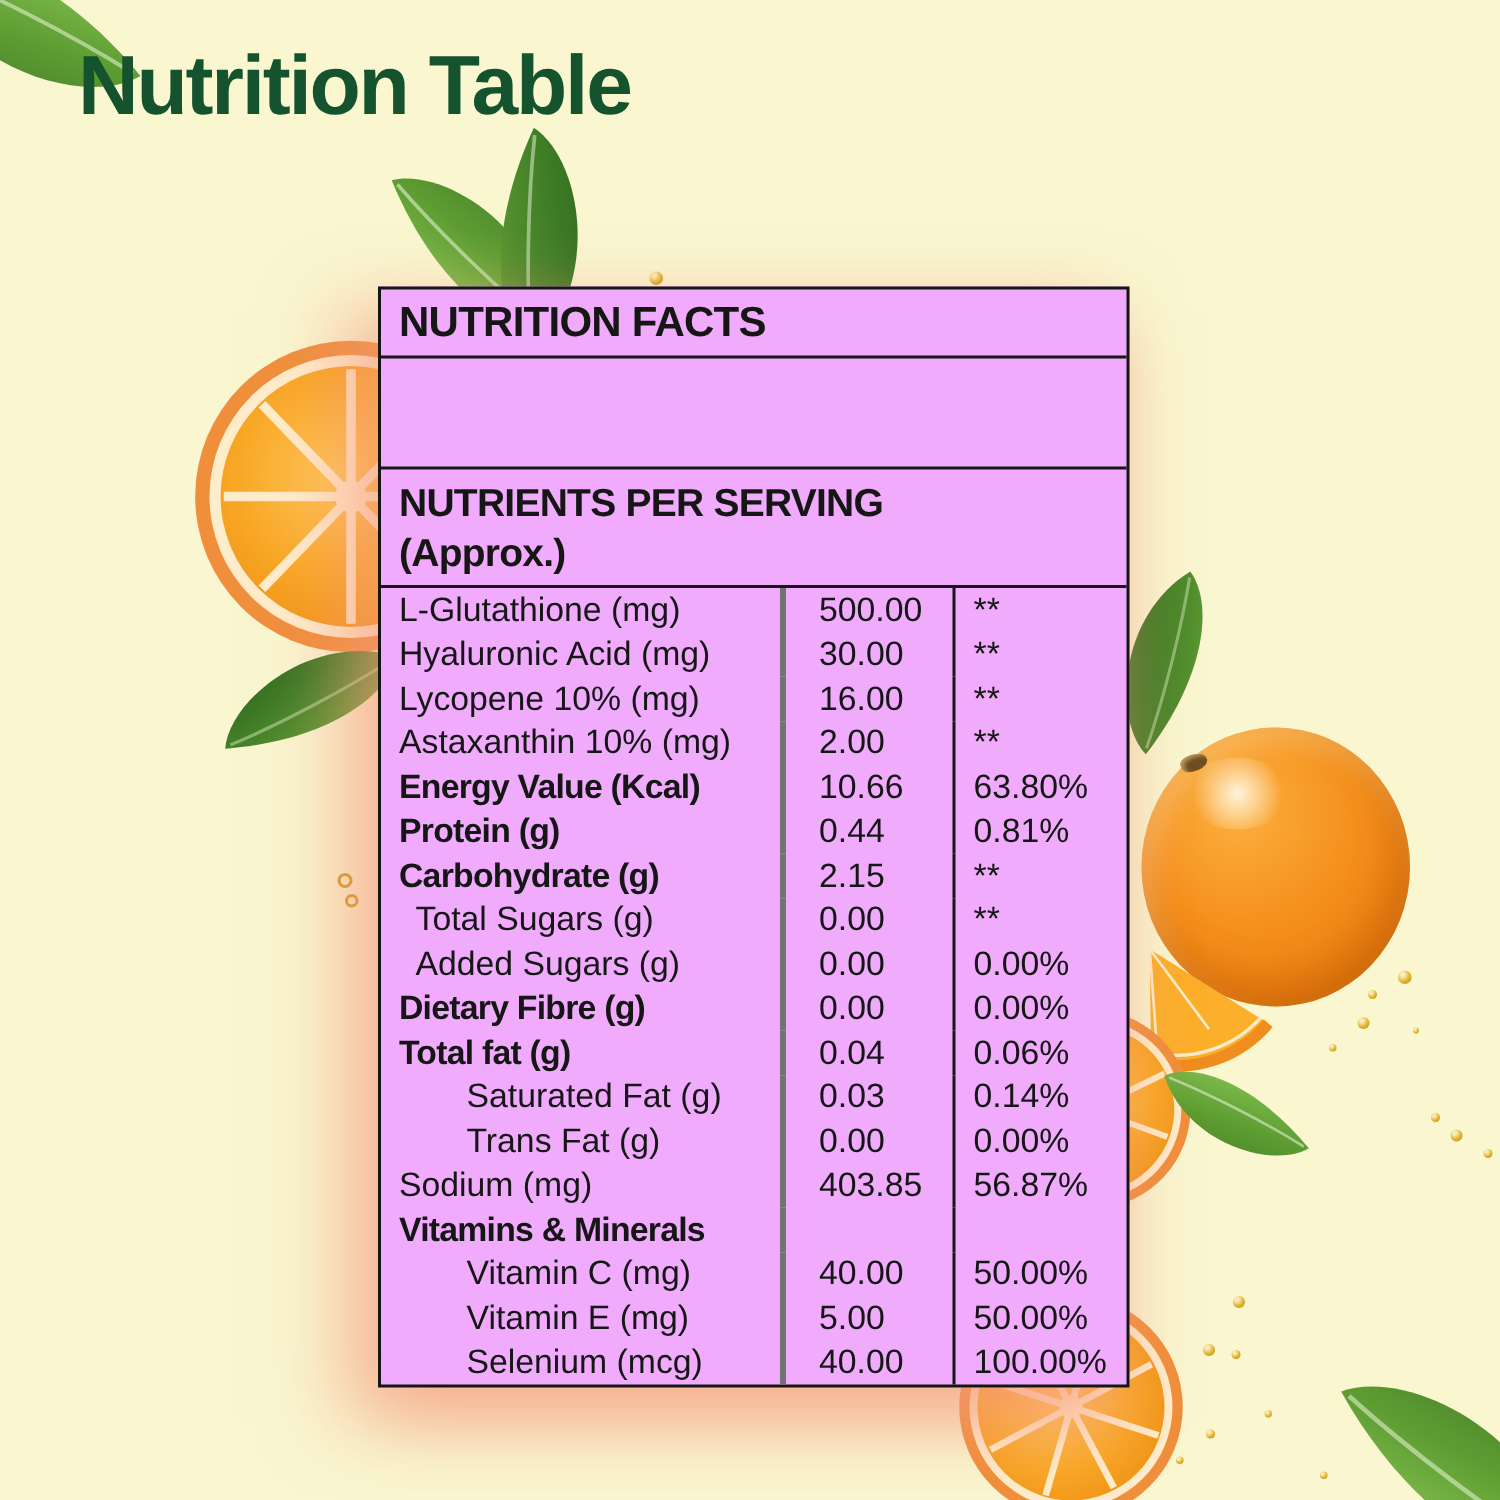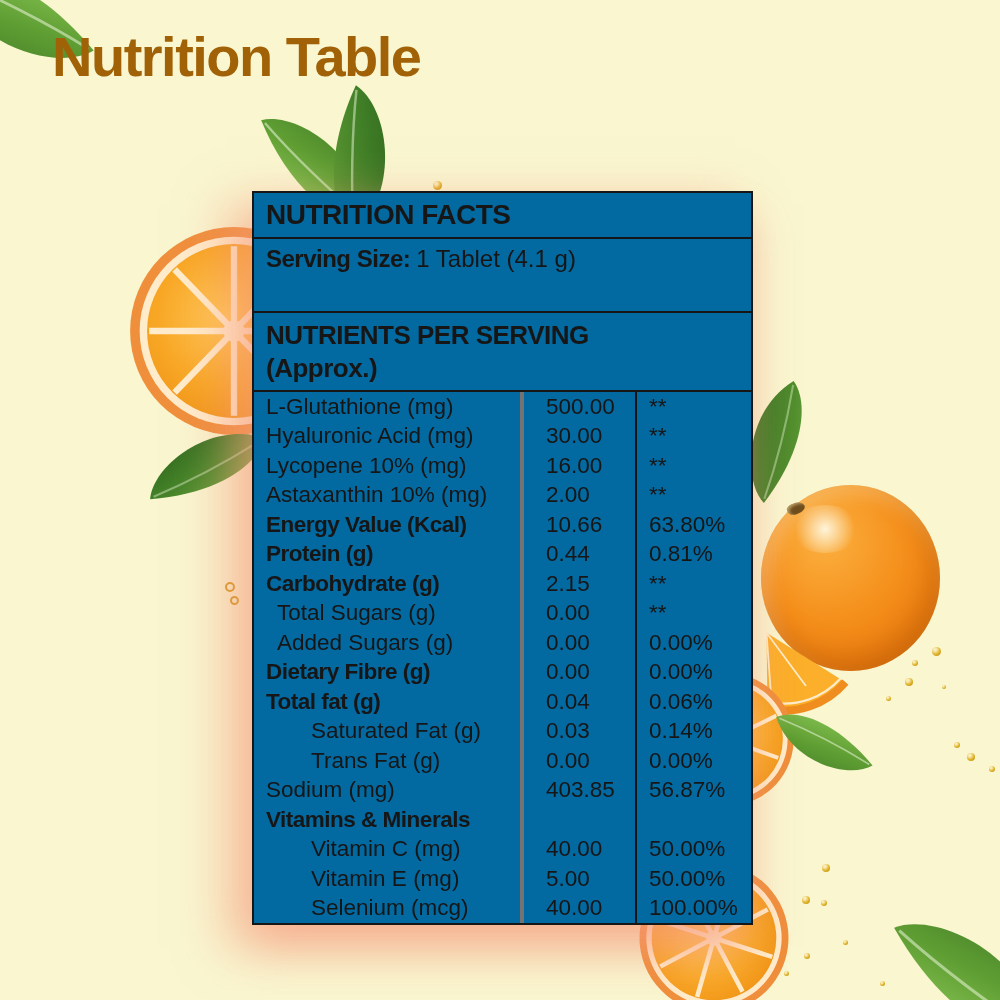--- a/index.html
+++ b/index.html
@@ -10,28 +10,28 @@
     background:#f9f6d0;
     overflow:hidden;
     font-family:"Liberation Sans","DejaVu Sans",sans-serif;
     color:#161616;
   }
   .deco { position:absolute; z-index:1; pointer-events:none; }
   .leaf-svg { display:block; }
   .page-title {
     position:absolute; left:52px; top:24px; z-index:5;
     font-size:56px; font-weight:bold; letter-spacing:-1.5px;
-    color:#a16207;
+    color:#14532d;
     text-align:center;
   }
   
   .facts {
     position:absolute; left:252px; top:191px; z-index:10;
     width:501px; height:734px;
-    background:#0369a1;
+    background:#f0abfc;
     border:2px solid #161616;
     box-shadow:-22px 18px 46px 4px rgba(245,152,122,0.55), 0 26px 40px -6px rgba(245,152,122,0.45);
     display:flex; flex-direction:column;
   }
   .sec-title {
     height:46px; border-bottom:2px solid #161616;
     display:flex; align-items:center; padding-left:12px;
     font-size:28px; font-weight:bold; letter-spacing:-0.5px;
   }
   .sec-servings {
@@ -249,23 +249,20 @@
 <div class="deco drop" style="left:804px; top:953px; width:6px; height:6px;"></div>
 <div class="deco drop" style="left:784px; top:971px; width:5px; height:5px;"></div>
 <div class="deco drop" style="left:880px; top:981px; width:5px; height:5px;"></div>
 
 <h1 class="page-title">Nutrition Table</h1>
 
 <div class="facts">
   <div class="sec-title">NUTRITION FACTS</div>
 
   <div class="sec-servings">
-    <div>
-      <span class="lbl">Serving Size:</span><span class="val">1 Tablet (4.1 g)</span>
-    </div>
   </div>
 
   <div class="sec-cols">
     <div class="col-nutrients">NUTRIENTS PER SERVING (Approx.)</div>
   </div>
 
   <div class="tbody">
       <div class="trow"><div class="cell cname ind0">L-Glutathione (mg)</div><div class="cell cval">500.00</div><div class="cell crd">**</div></div>
       <div class="trow"><div class="cell cname ind0">Hyaluronic Acid (mg)</div><div class="cell cval">30.00</div><div class="cell crd">**</div></div>
       <div class="trow"><div class="cell cname ind0">Lycopene 10% (mg)</div><div class="cell cval">16.00</div><div class="cell crd">**</div></div>

